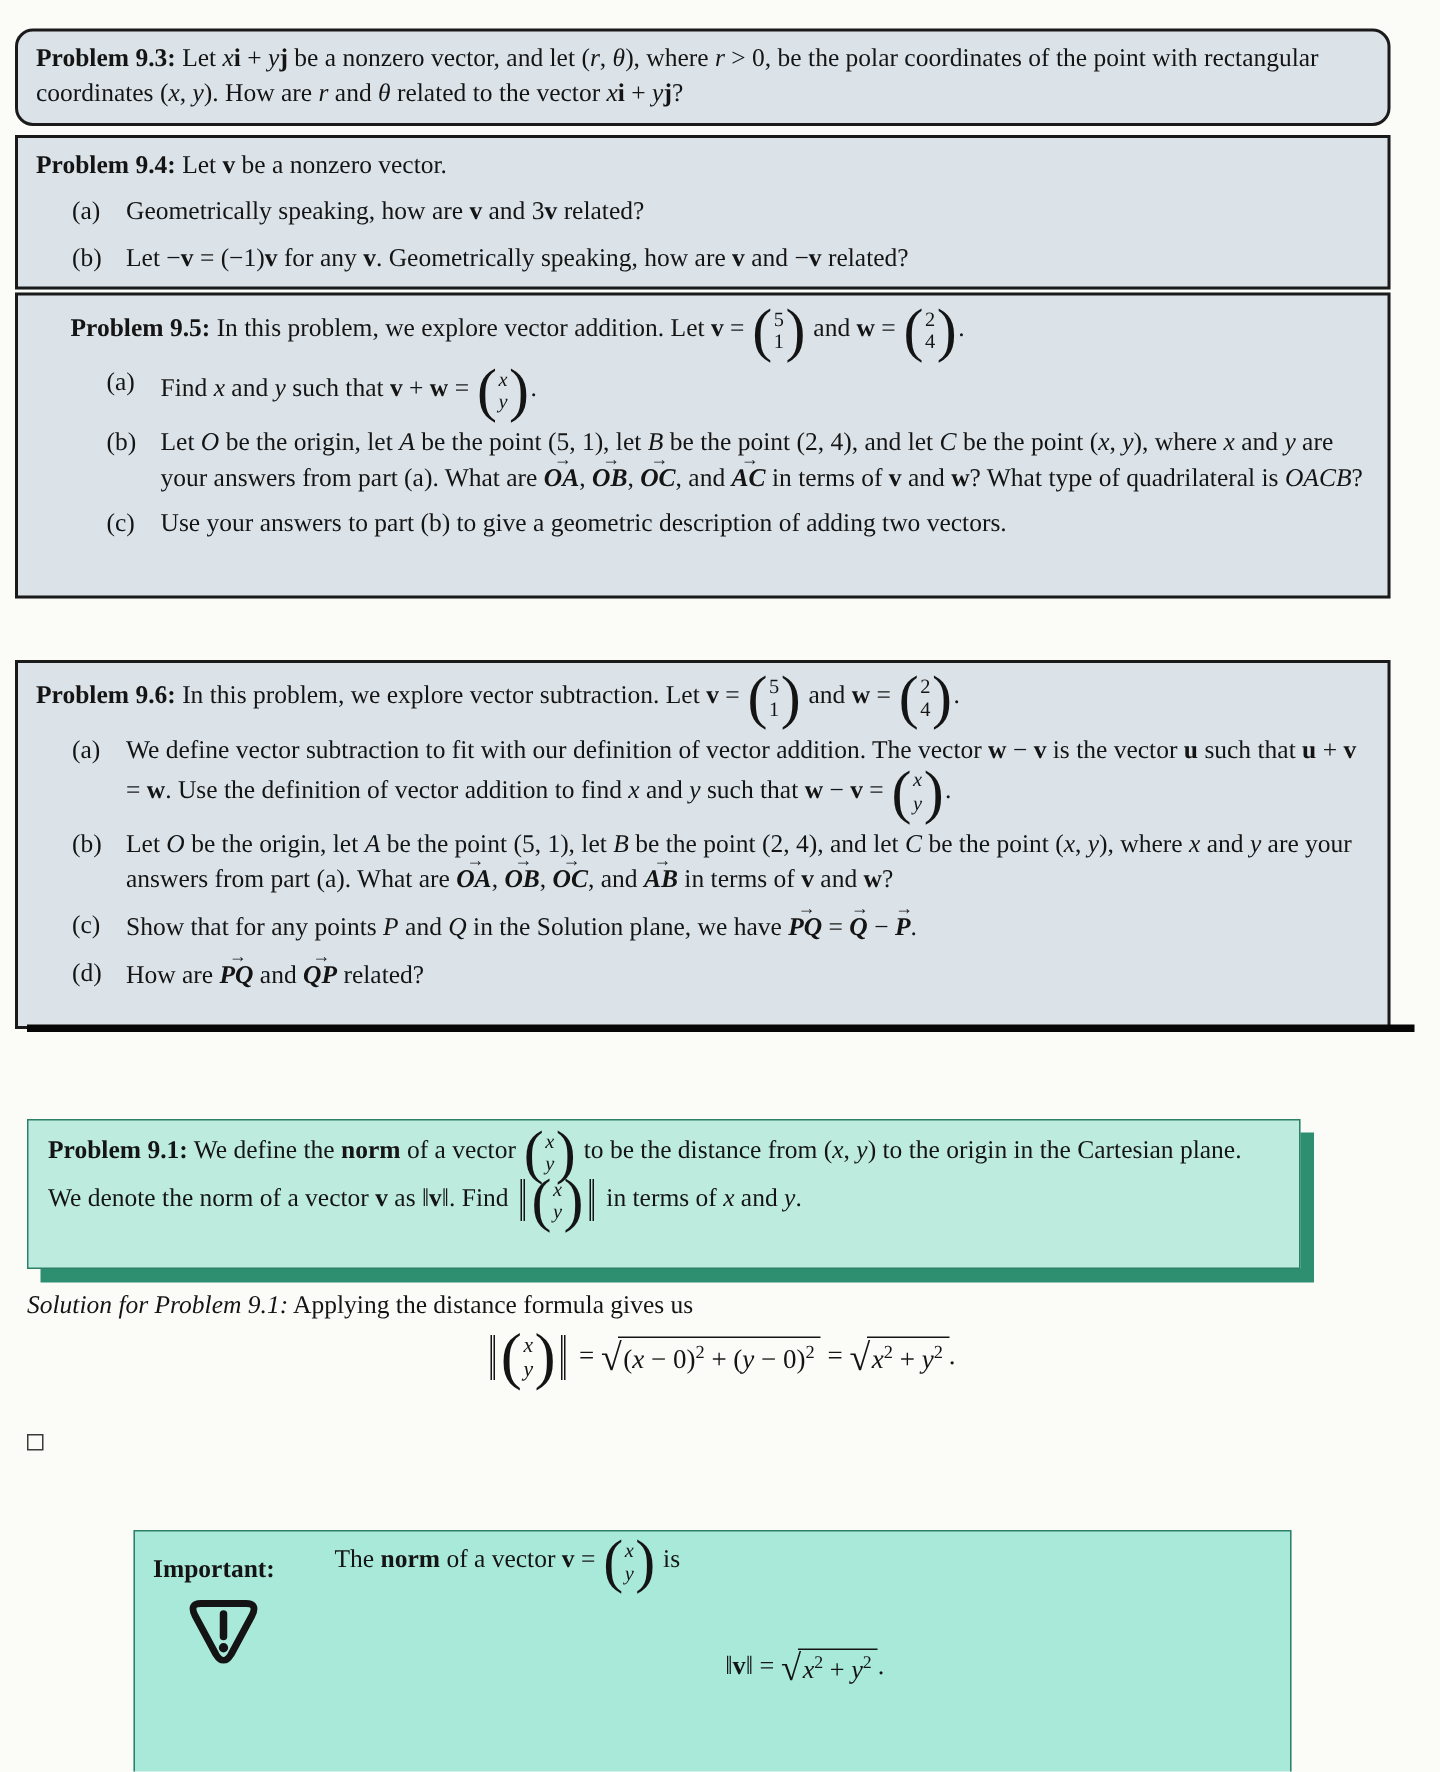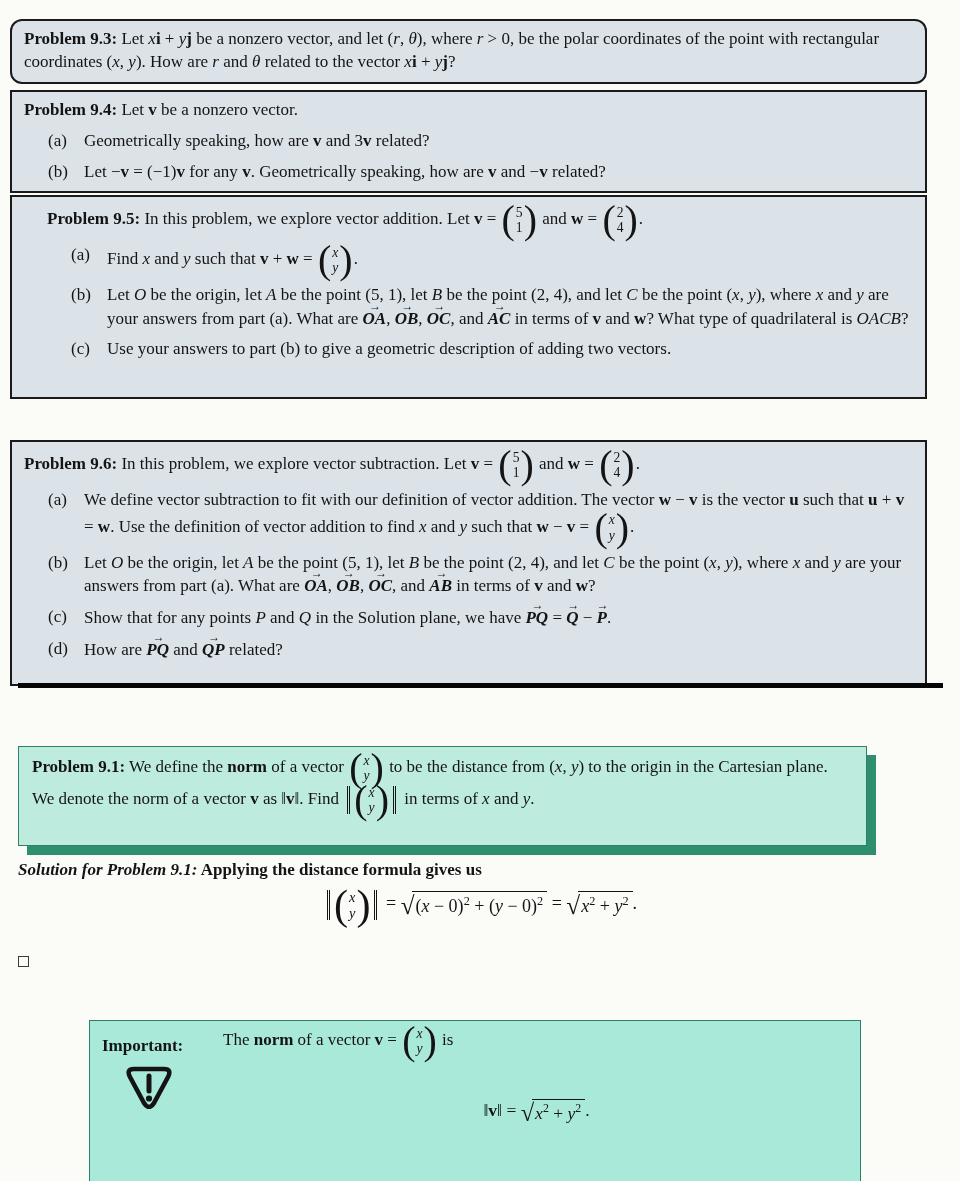--- a/index.html
+++ b/index.html
@@ -35,21 +35,21 @@
   
   .teal{
     position:absolute;left:18px;top:722px;width:849px;min-height:100px;
     background:var(--highlight-box-bg,#bdecdf);
     border:1px solid var(--highlight-box-border,#2c8066);
     box-shadow:9px 9px 0 var(--highlight-box-shadow,#2e8e70);
     padding:5px 13px 9px 13px;
     margin-top:24px;
   }
 
-  .solution{position:absolute;left:18px;top:859px;width:925px;font-weight:bold;}
+  .solution{position:absolute;left:18px;top:859px;width:925px;}
   .mathline{position:absolute;left:0;top:888px;width:960px;text-align:center;font-size:18px;}
   .qed{position:absolute;left:18px;top:956px;width:11px;height:11px;border:1.5px solid #3a3a3a;background:transparent;}
 
   
   .imp{
     position:absolute;left:89px;top:1000px;width:772px;height:180px;
     background:var(--important-box-bg,#a9e9d9);
     border:1px solid var(--highlight-box-border,#2c8066);
     margin-top:20px;
   }

